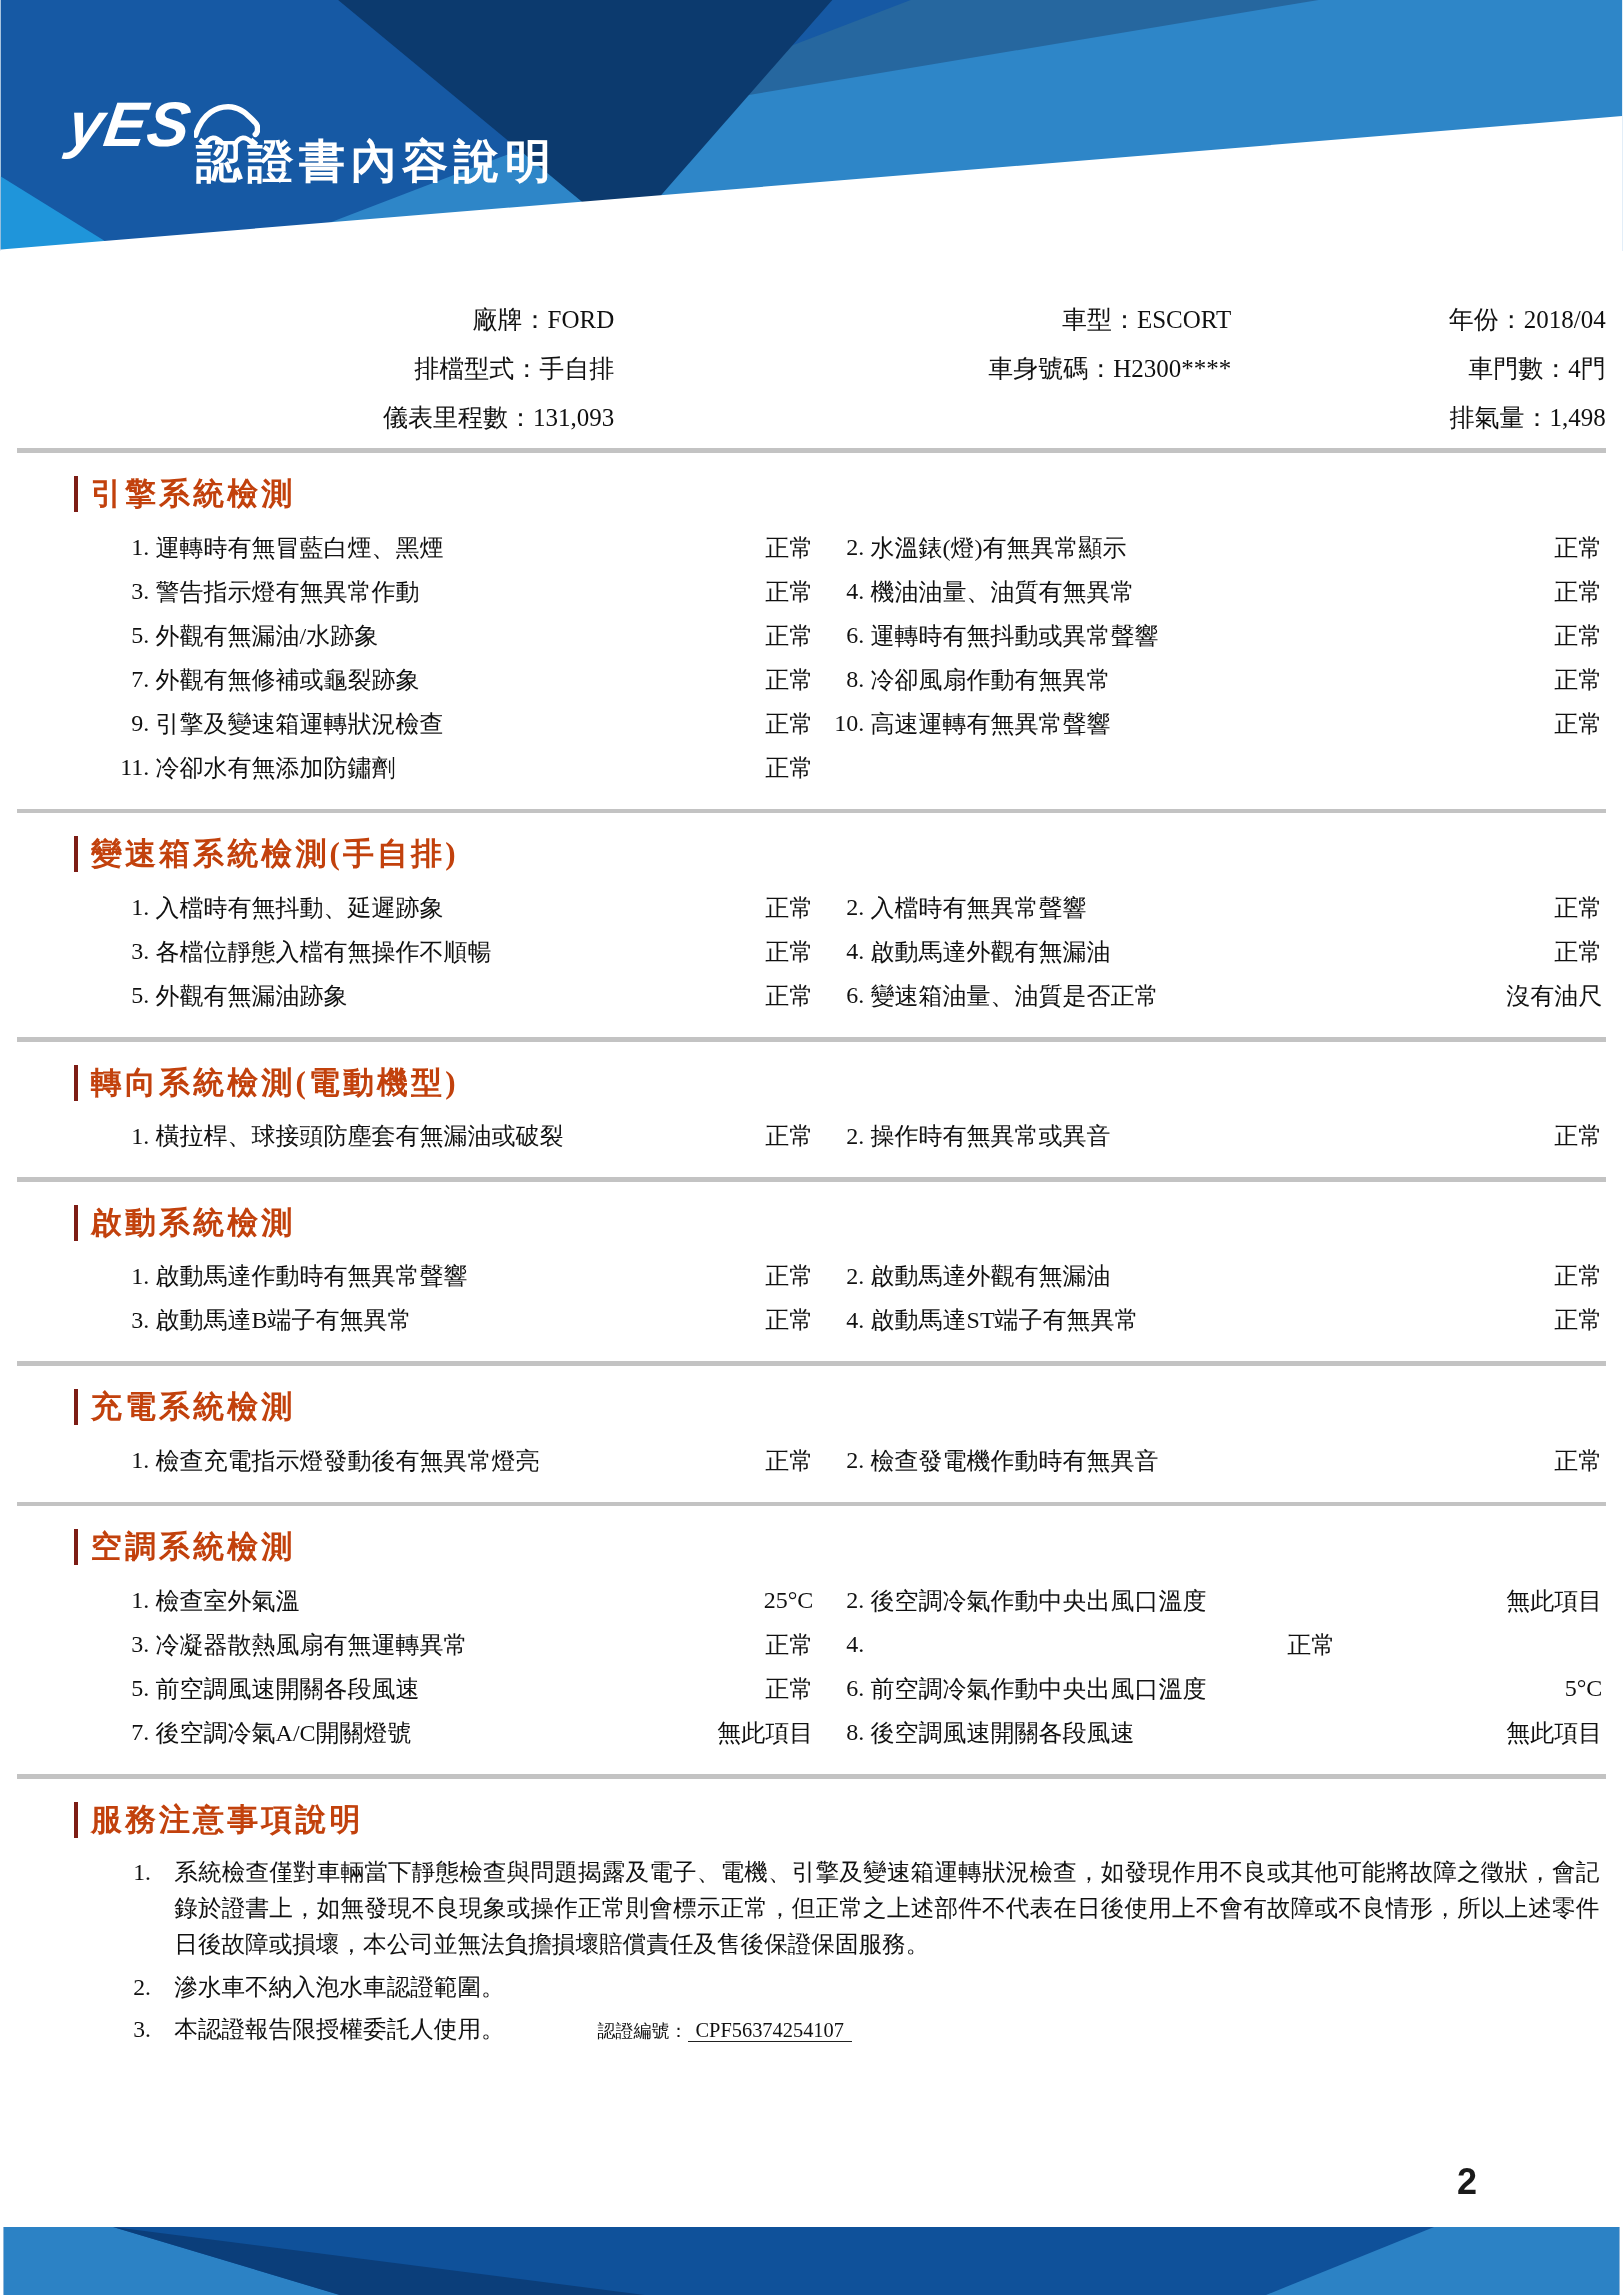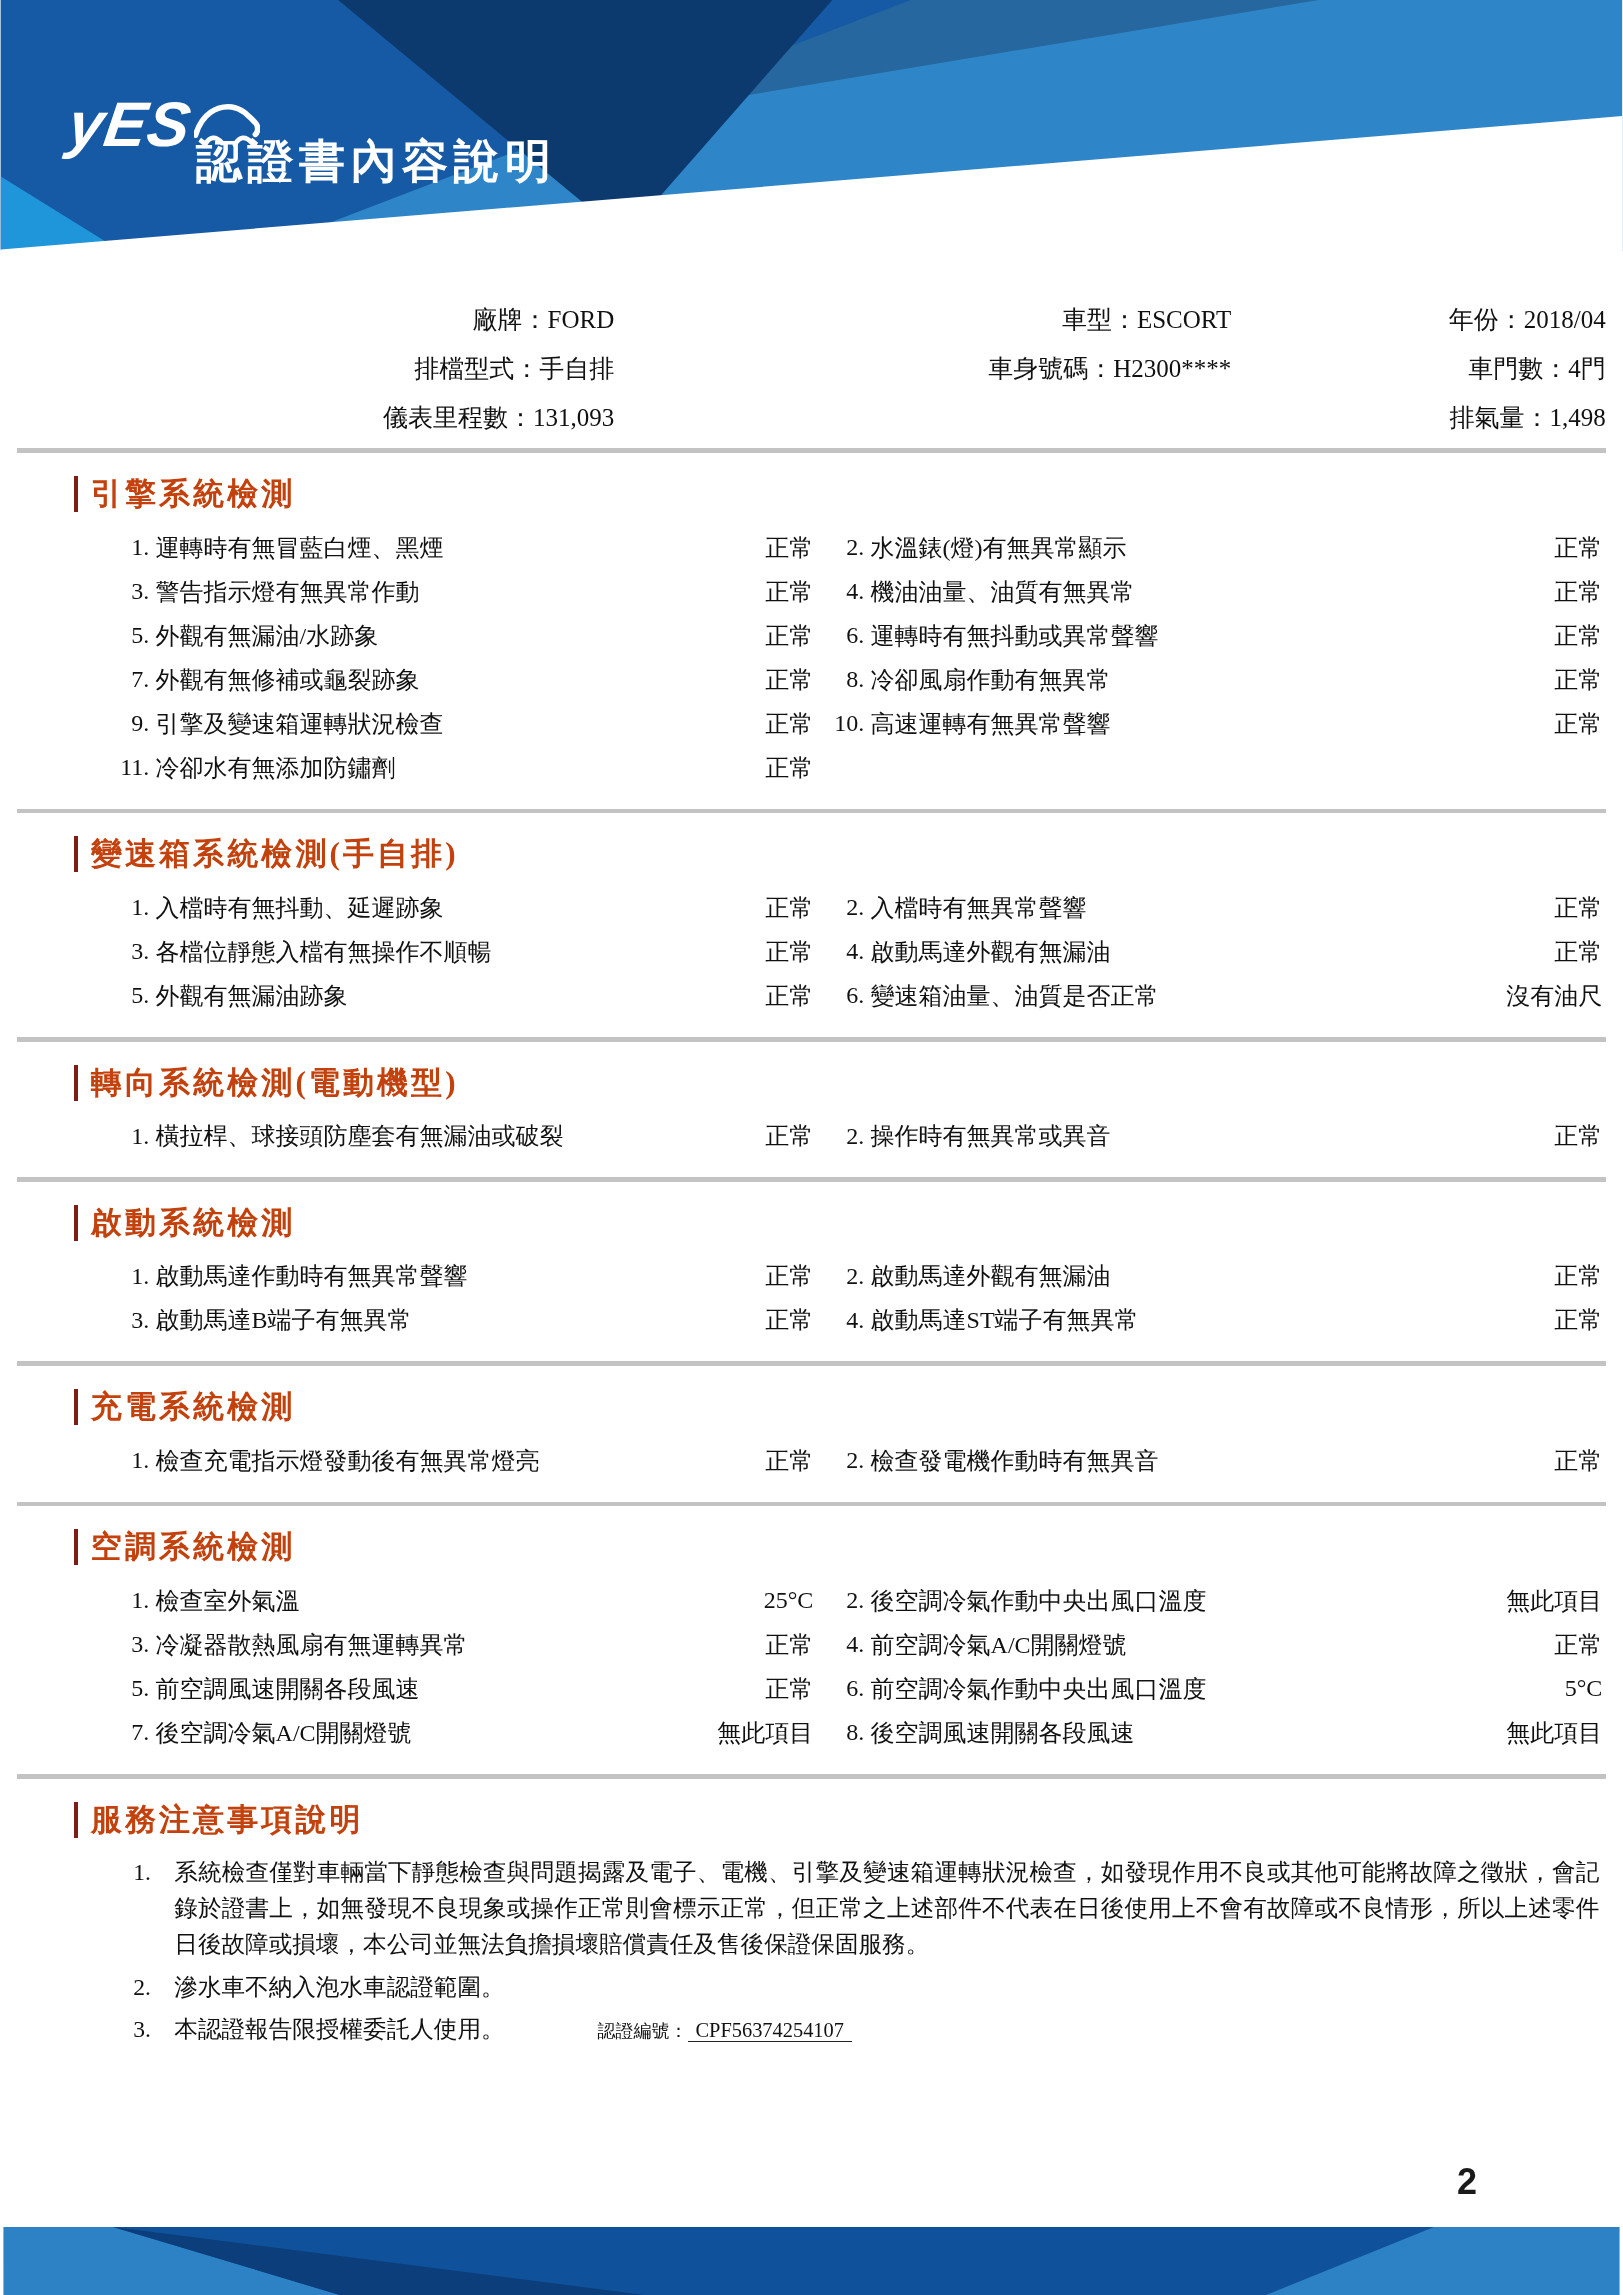--- a/index.html
+++ b/index.html
@@ -246,21 +246,20 @@
             <span class="c stat">25°C</span>
             <span class="c num">2.</span>
             <span class="c lab">後空調冷氣作動中央出風口溫度</span>
             <span class="c stat">無此項目</span>
           </div>
           <div class="row">
             <span class="c num">3.</span>
             <span class="c lab">冷凝器散熱風扇有無運轉異常</span>
             <span class="c stat">正常</span>
             <span class="c num">4.</span>
-            <span class="c lab">前空調冷氣A/C開關燈號</span>
             <span class="c stat">正常</span>
           </div>
           <div class="row">
             <span class="c num">5.</span>
             <span class="c lab">前空調風速開關各段風速</span>
             <span class="c stat">正常</span>
             <span class="c num">6.</span>
             <span class="c lab">前空調冷氣作動中央出風口溫度</span>
             <span class="c stat">5°C</span>
           </div>

